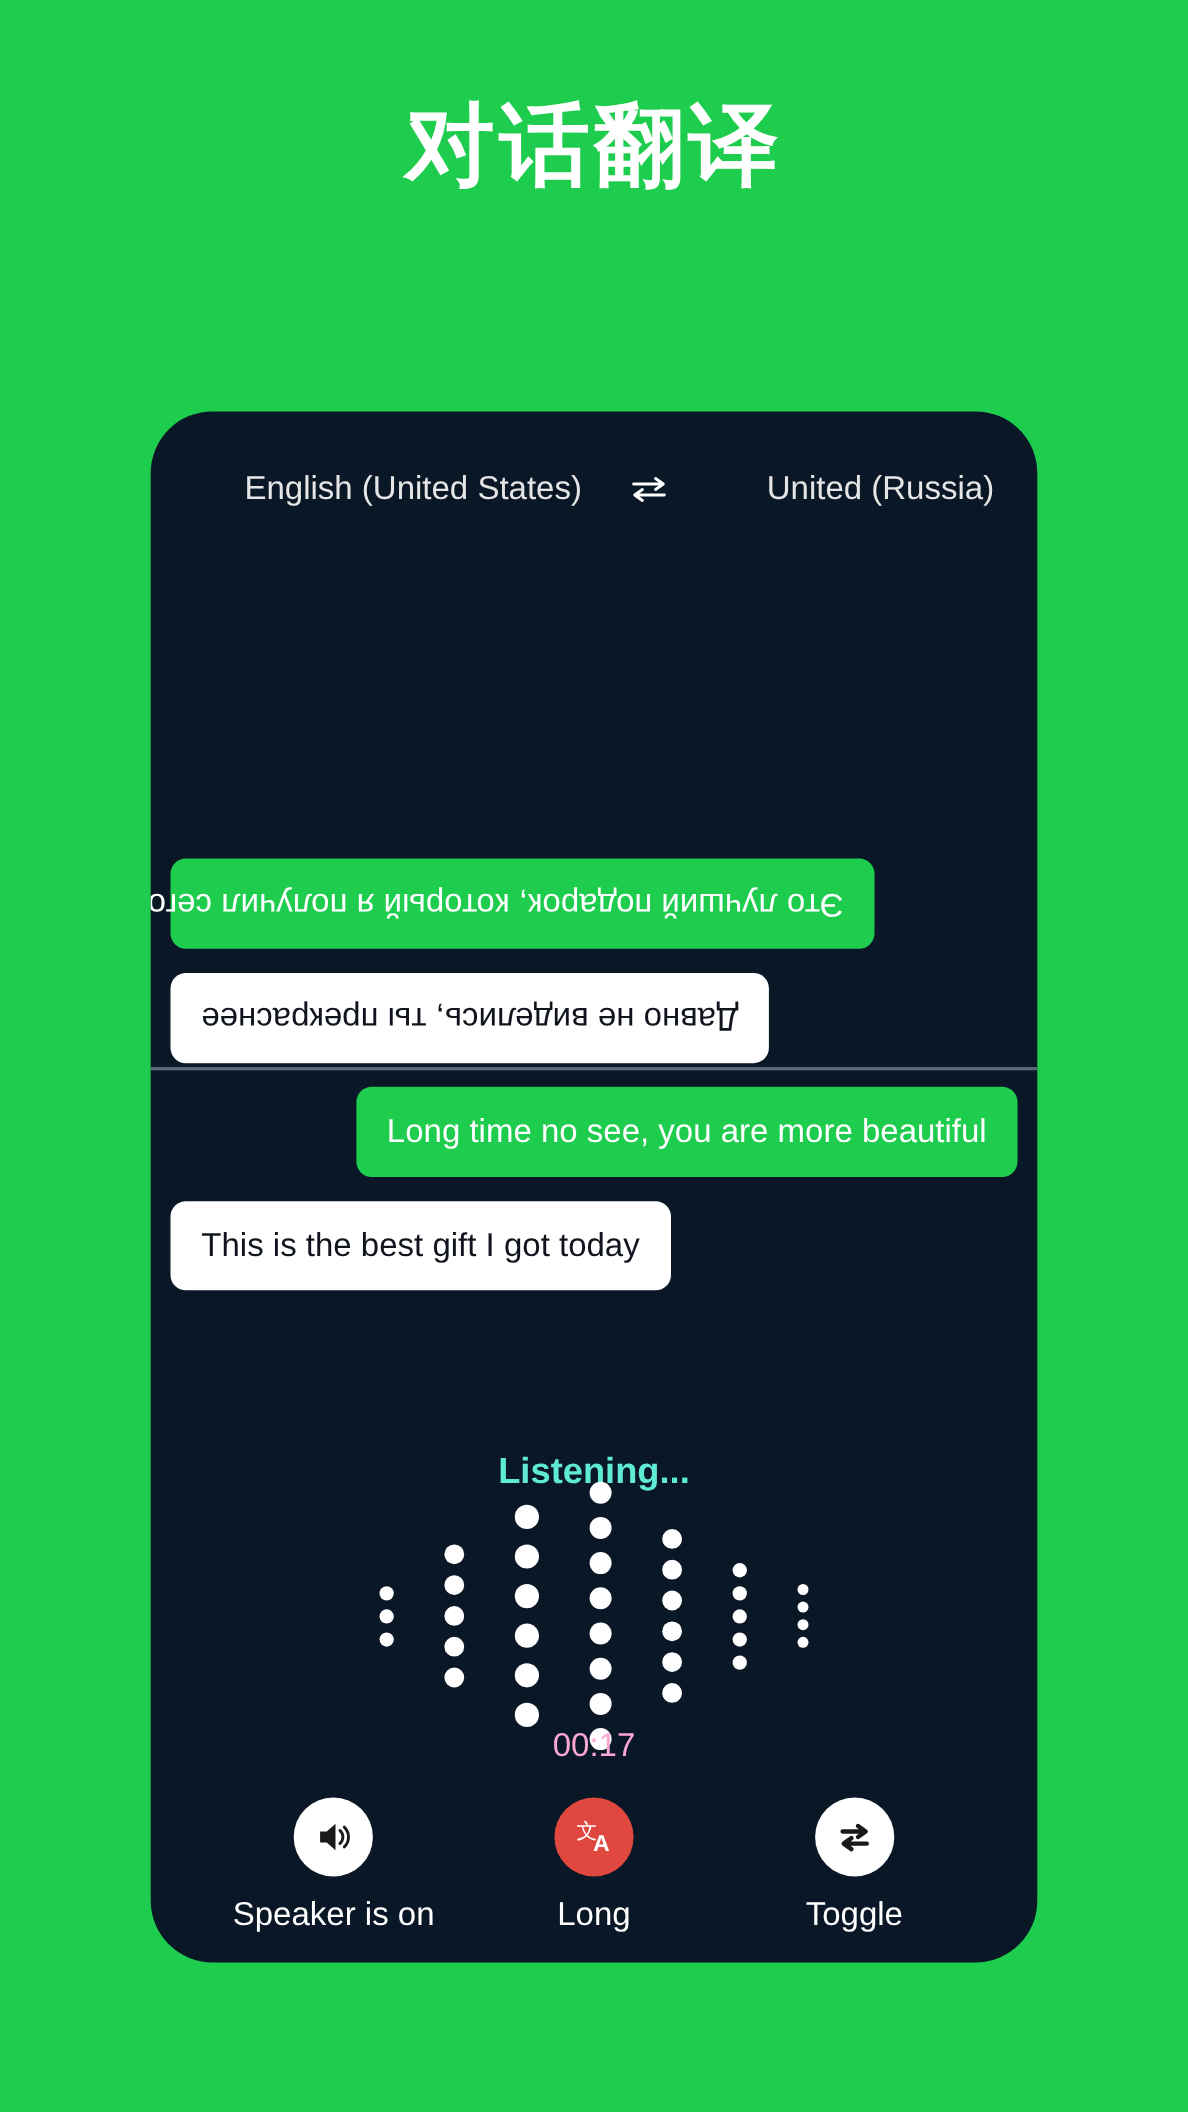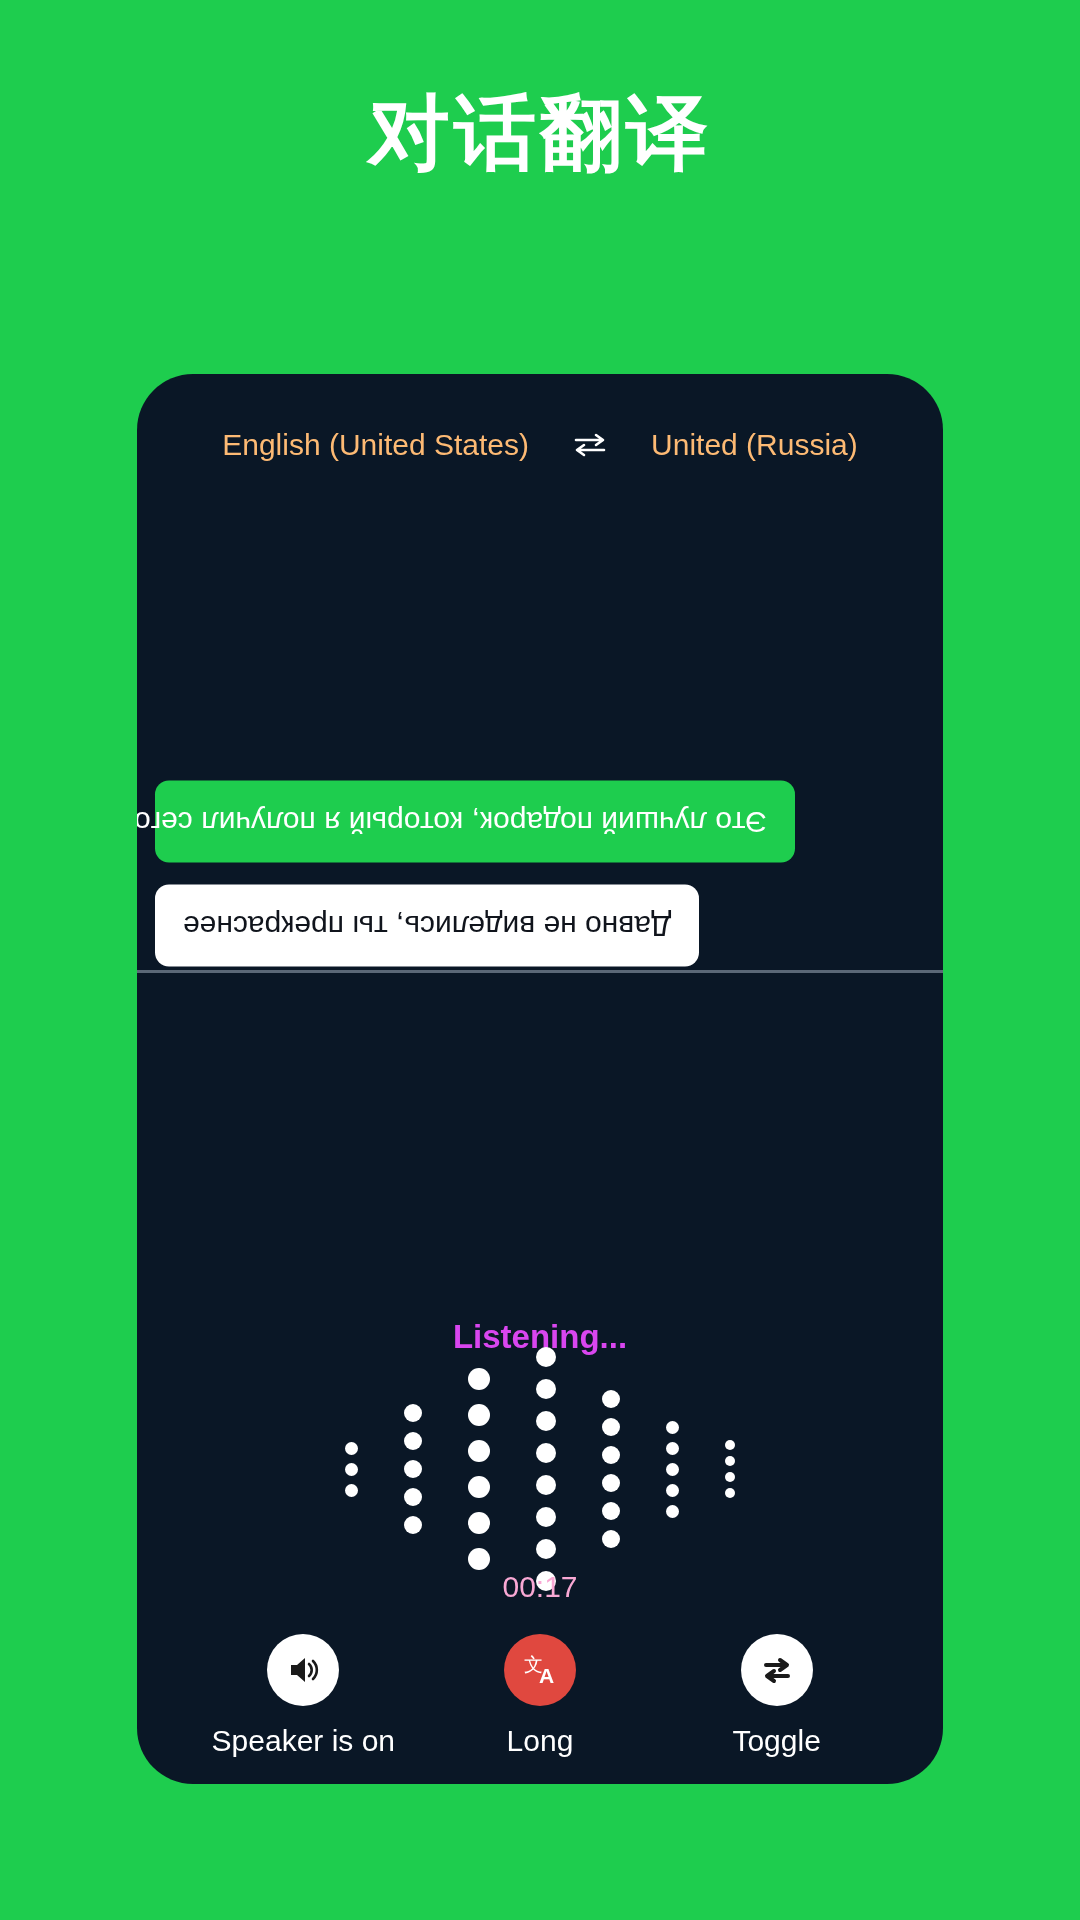--- a/index.html
+++ b/index.html
@@ -48,23 +48,24 @@
     top: 48px;
     left: 0;
     width: 100%;
     display: flex;
     align-items: center;
     justify-content: center;
     gap: 42px;
     height: 46px;
   }
   .lang-label {
-    color: #fdba74;
+    color: #e5e5e5;
     font-size: 30px;
     white-space: nowrap;
+    margin-left: 46px;
   }
   .swap-icon {
     color: #ffffff;
     font-size: 34px;
     line-height: 1;
     display: inline-flex;
     align-items: center;
     justify-content: center;
     width: 38px;
     height: 38px;
@@ -122,21 +123,21 @@
   .bubble.green { background: #1ecd4e; color: #ffffff; }
   .bubble.white { background: #ffffff; color: #10141c; }
 
   
   .listening-label {
     position: absolute;
     top: 944px;
     left: 0;
     width: 100%;
     text-align: center;
-    color: #d946ef;
+    color: #5eead4;
     font-size: 33px;
     font-weight: bold;
   }
 
   .waveform {
     position: absolute;
     top: 1000px;
     left: 0;
     width: 100%;
     height: 190px;
@@ -223,20 +224,28 @@
     <div class="bubble-row right">
       <div class="bubble green">Это лучший подарок, который я получил сегодня</div>
     </div>
     <div class="bubble-row right">
       <div class="bubble white">Давно не виделись, ты прекраснее</div>
     </div>
   </div>
 
   <div class="divider"></div>
 
+  <div class="pane-bottom">
+    <div class="bubble-row right">
+      <div class="bubble green">Long time no see, you are more beautiful</div>
+    </div>
+    <div class="bubble-row left">
+      <div class="bubble white">This is the best gift I got today</div>
+    </div>
+  </div>
 
   <div class="listening-label">Listening...</div>
 
   <div class="waveform" id="waveform">
       <div class="wave-col">
         <div class="wave-dot" style="width: 13px; height: 13px; margin: 4px 0px;"></div>
         <div class="wave-dot" style="width: 13px; height: 13px; margin: 4px 0px;"></div>
         <div class="wave-dot" style="width: 13px; height: 13px; margin: 4px 0px;"></div>
       </div>
       <div class="wave-col">

